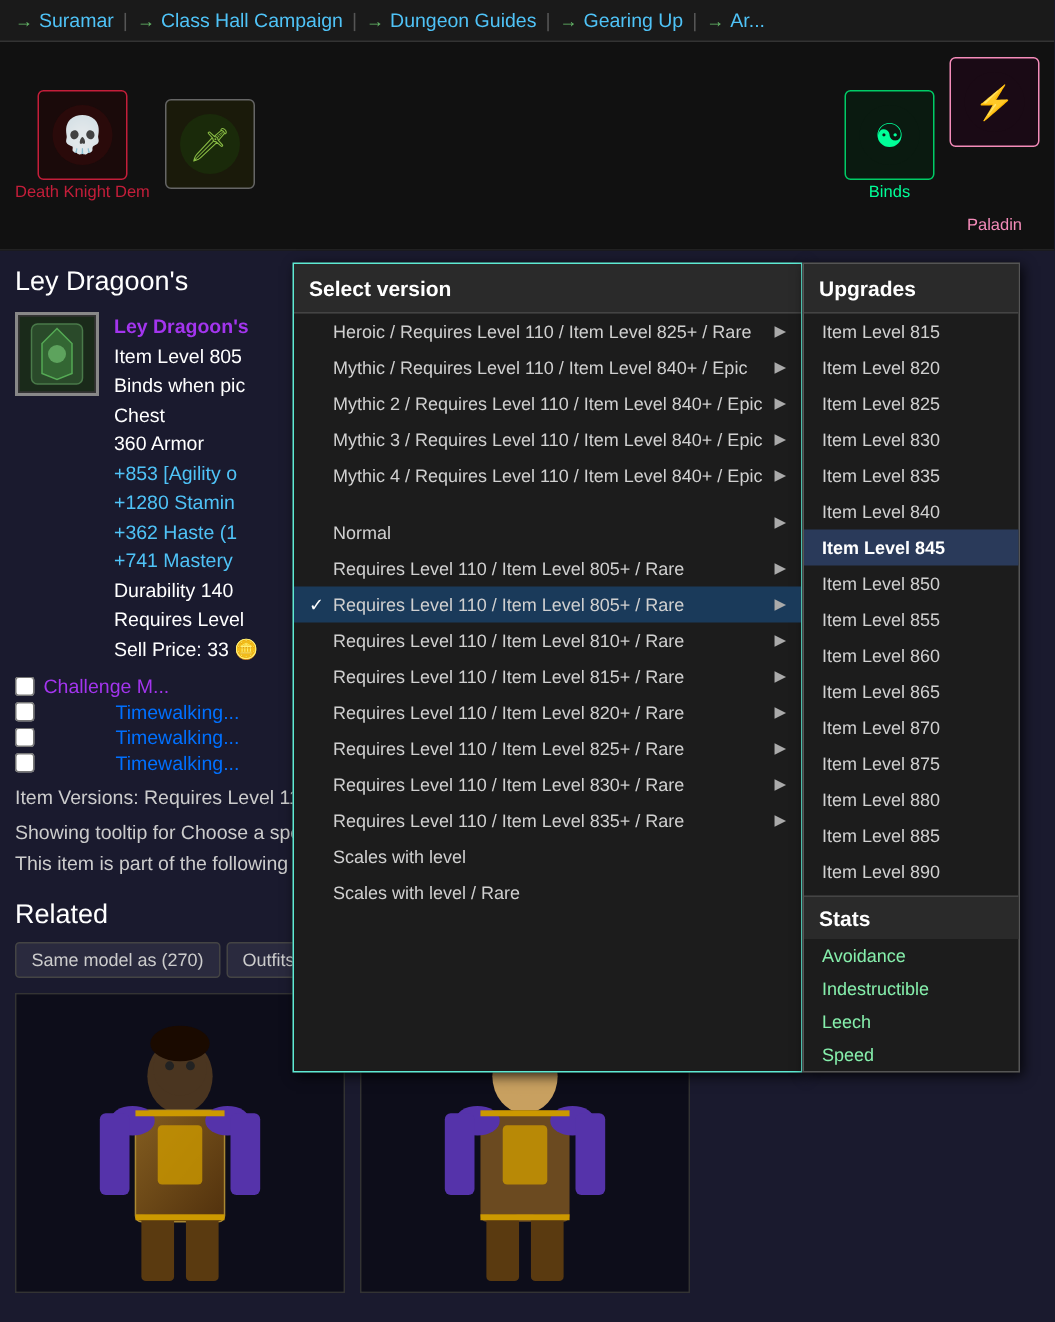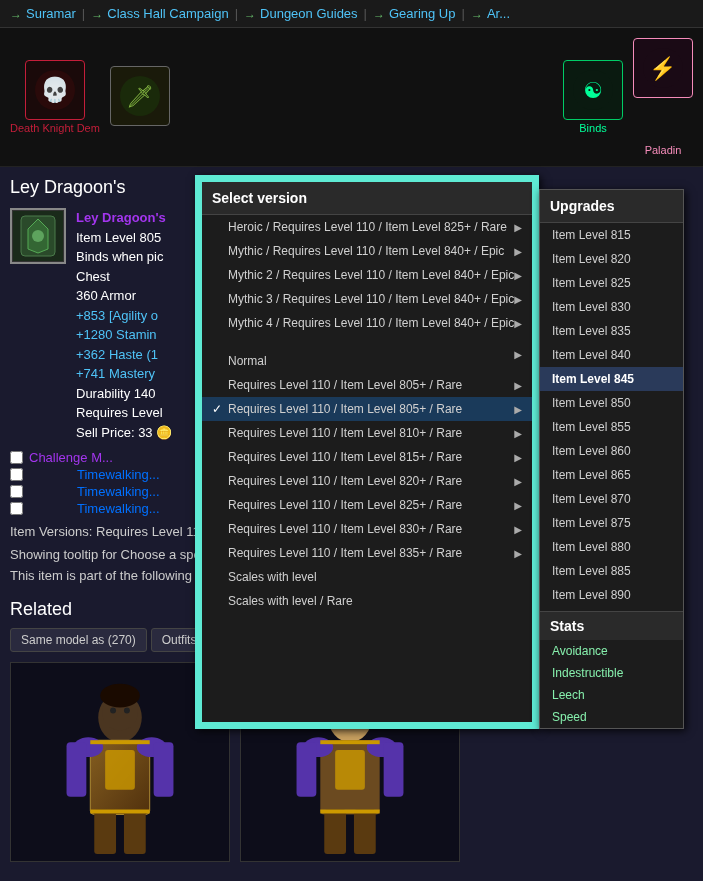--- a/index.html
+++ b/index.html
@@ -215,21 +215,21 @@
     .dropdown-overlay {
       position: absolute;
       top: 175px;
       left: 195px;
       z-index: 100;
       display: flex;
       gap: 0;
     }
     .dropdown-main {
       background: #1c1c1c;
-      border: 7px solid #5eead4;
+      border: 1px solid #5eead4;
       min-width: 340px;
       box-shadow: 2px 2px 8px rgba(0,0,0,0.8);
     }
     .dropdown-header {
       background: #2a2a2a;
       color: #fff;
       font-size: 14px;
       font-weight: bold;
       padding: 8px 10px;
       border-bottom: 1px solid #444;
@@ -256,21 +256,20 @@
     .dropdown-item.highlighted {
       background: #1a3a5a;
     }
 
     
     .upgrades-panel {
       background: #1c1c1c;
       border: 1px solid #555;
       min-width: 145px;
       box-shadow: 2px 2px 8px rgba(0,0,0,0.8);
-      margin-top: 14px;
     }
     .upgrades-header {
       background: #2a2a2a;
       color: #fff;
       font-size: 14px;
       font-weight: bold;
       padding: 8px 10px;
       border-bottom: 1px solid #444;
     }
     .upgrade-item {

